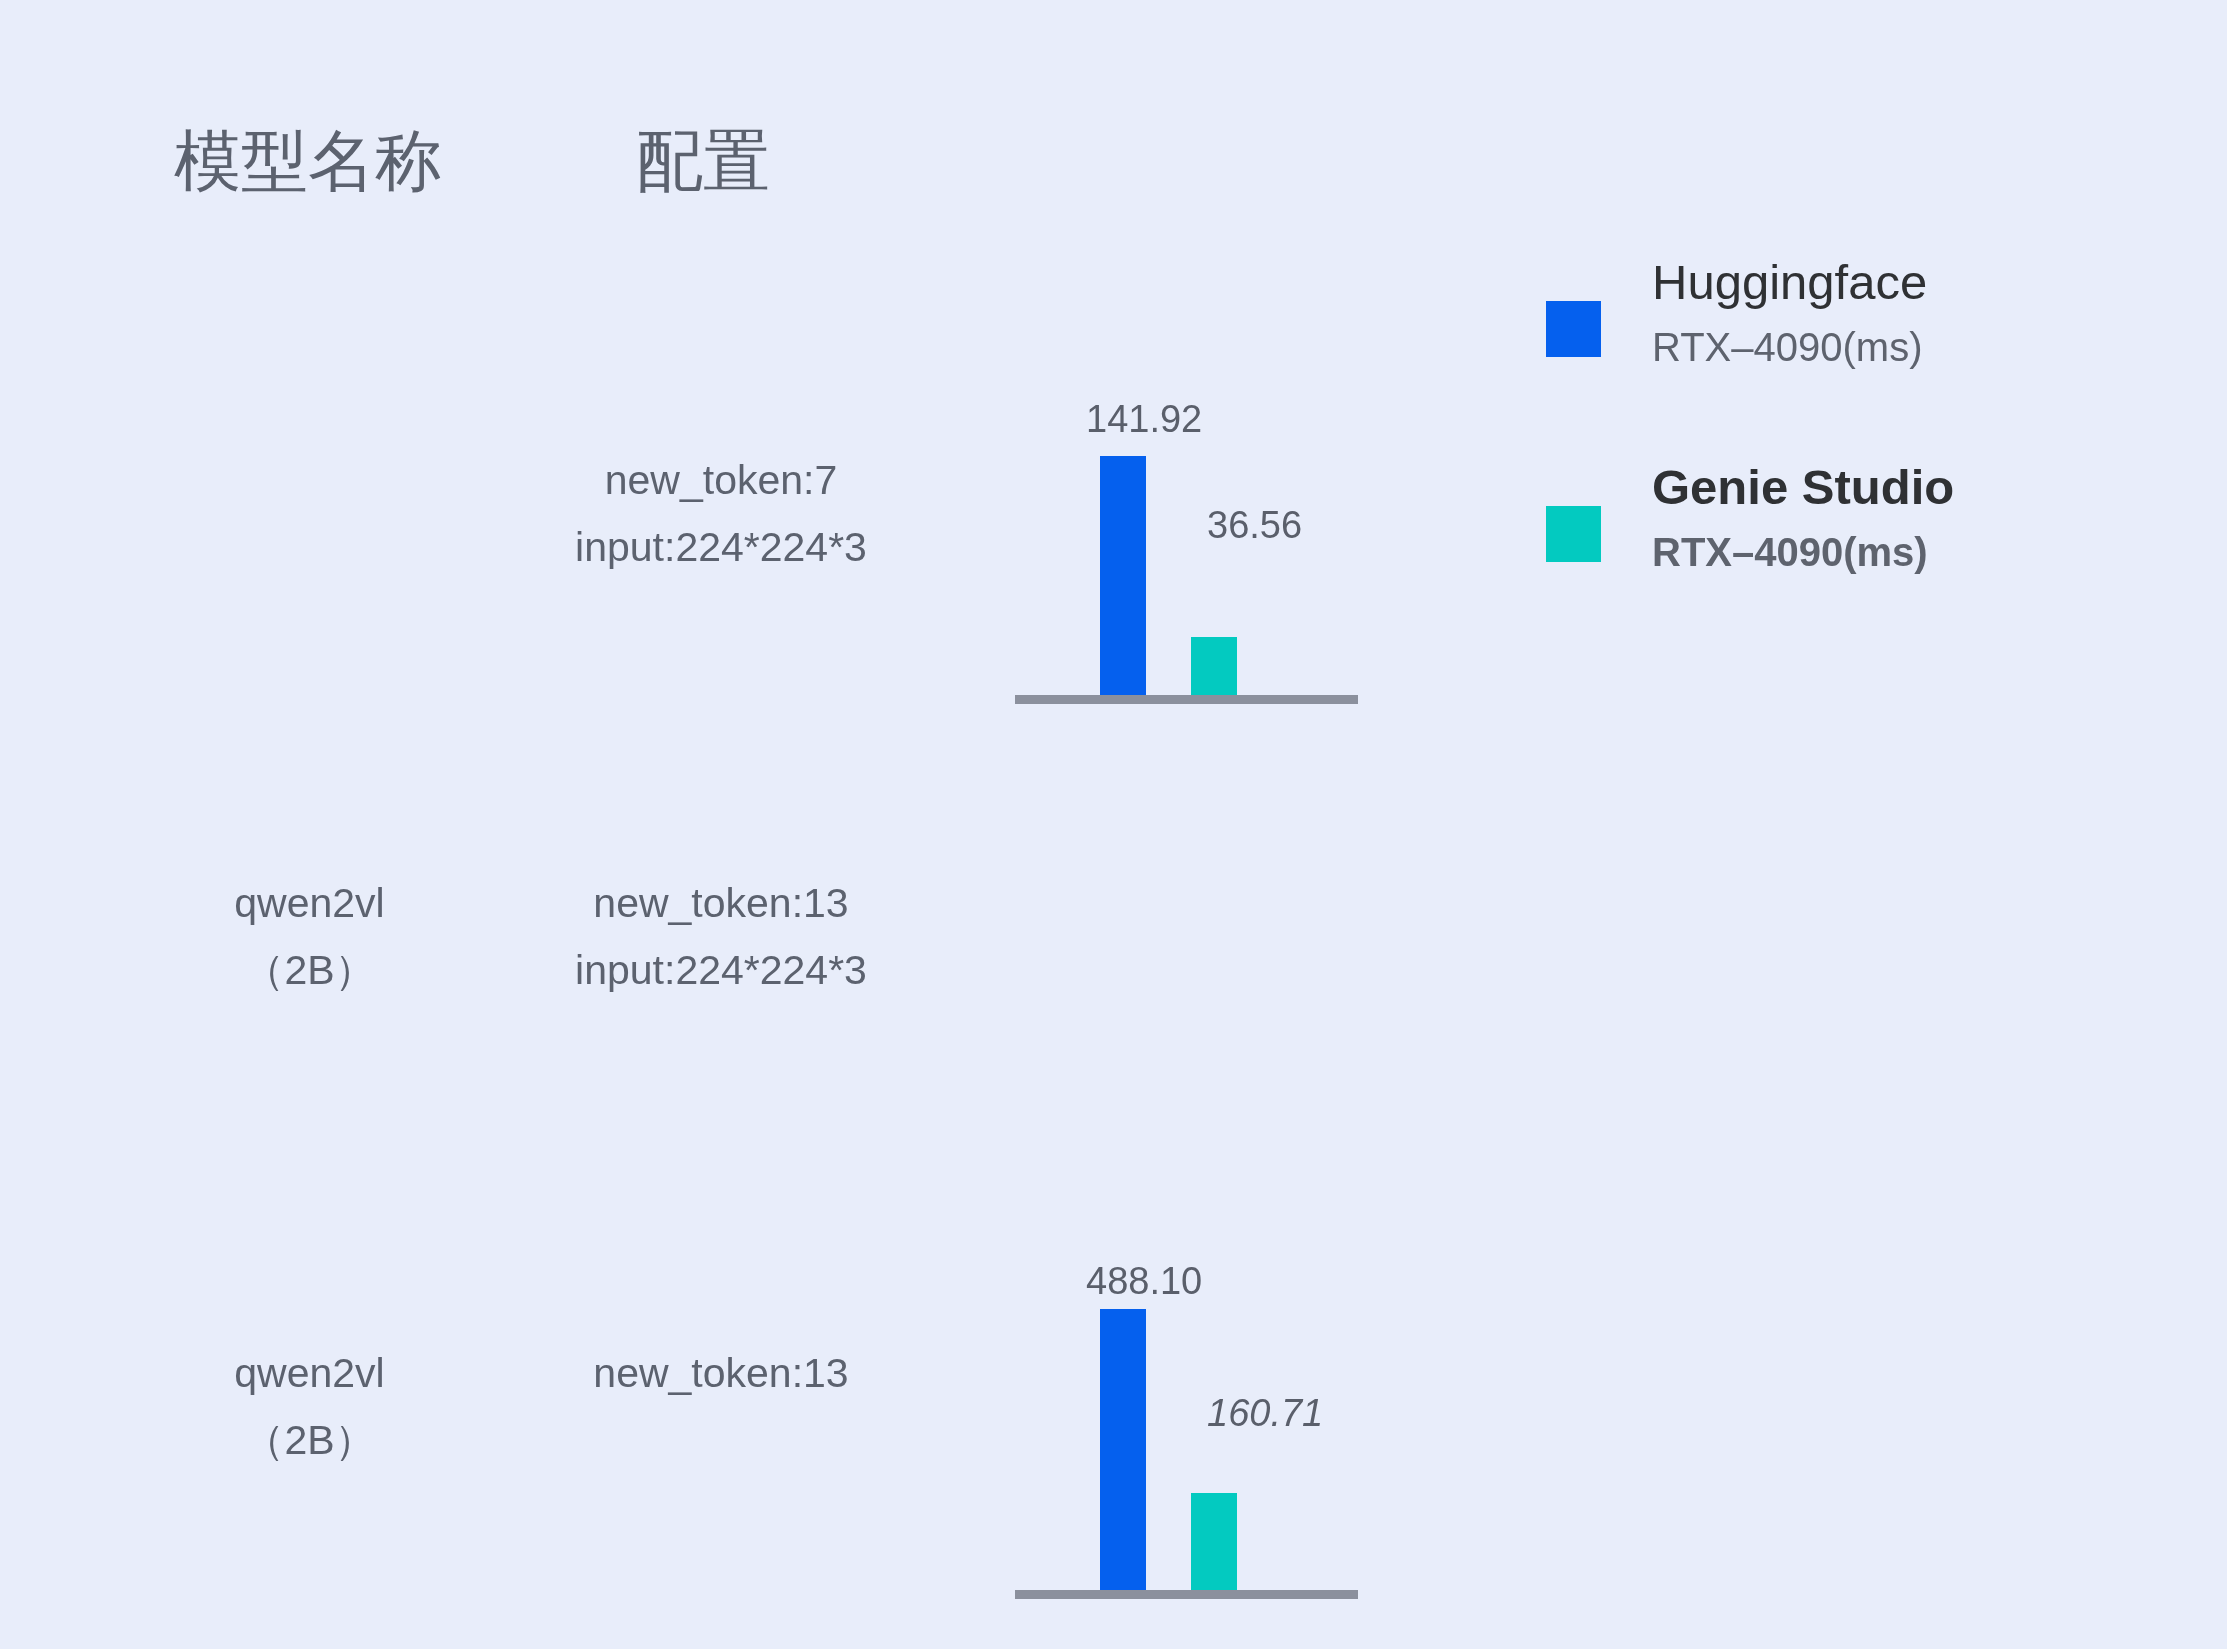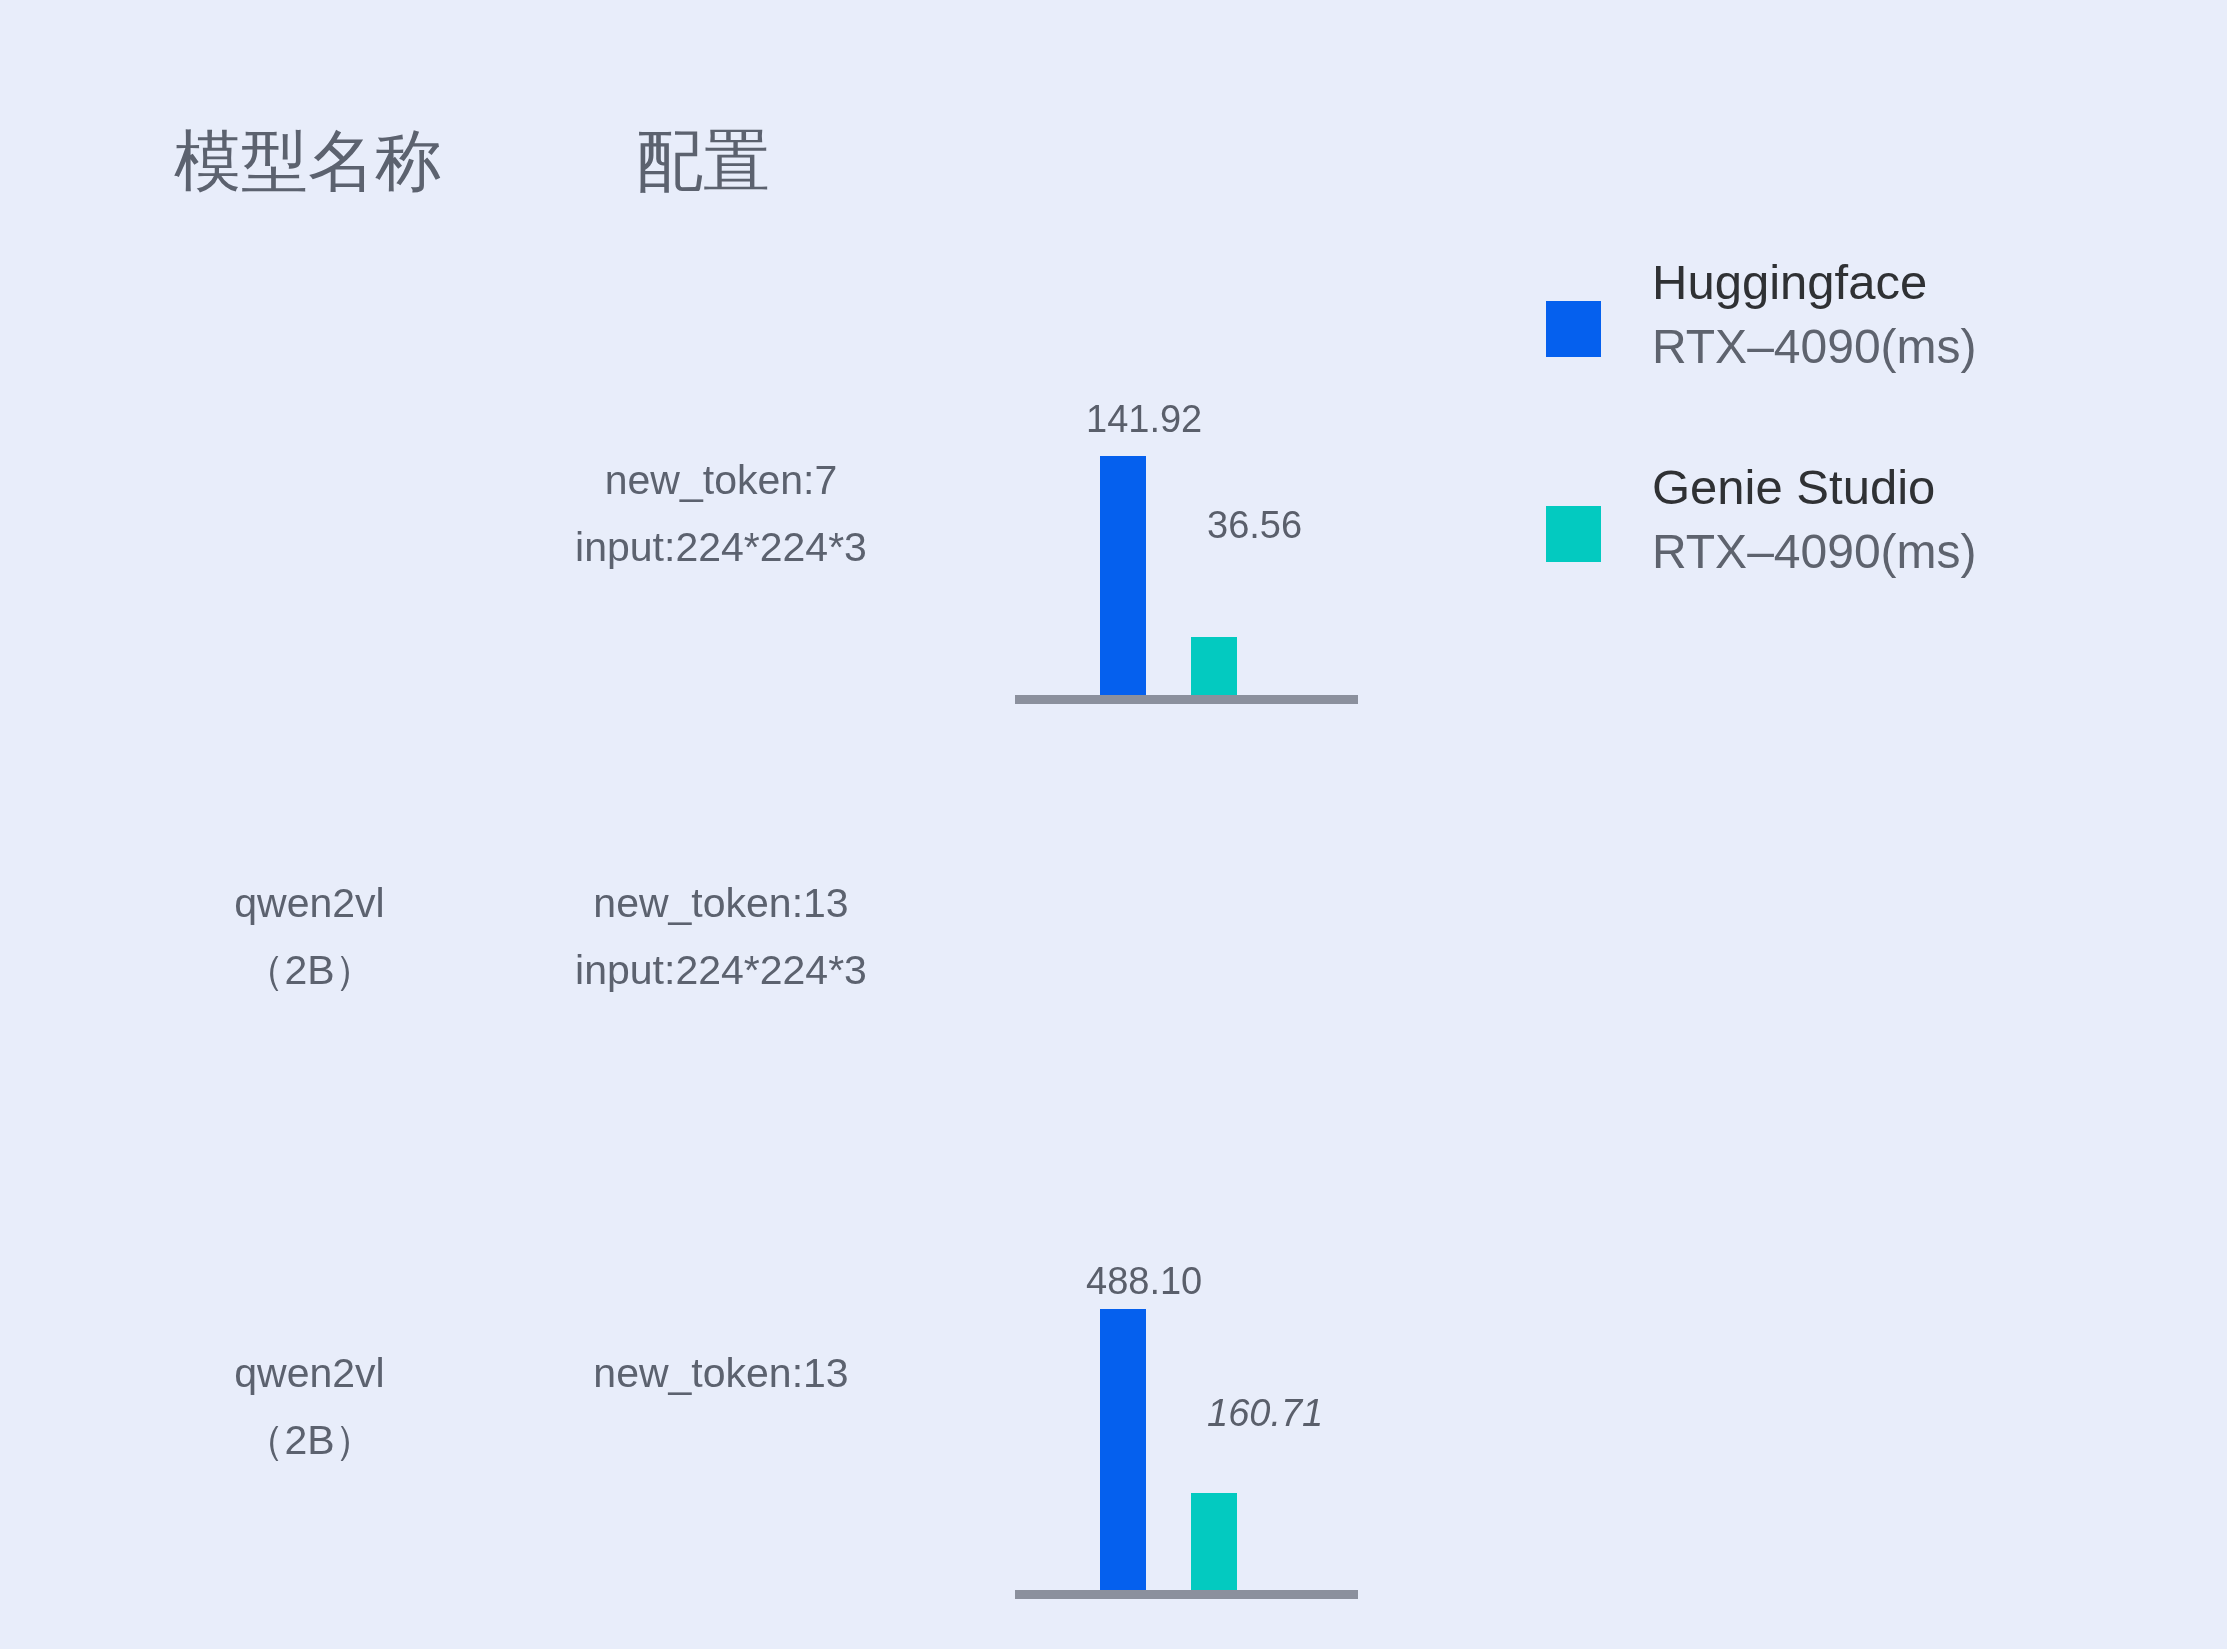--- a/index.html
+++ b/index.html
@@ -145,21 +145,21 @@
     width: 627px;
     height: 345px;
   }
   .legend-item {
     position: absolute;
     left: 0;
     width: 627px;
     height: 157px;
   }
   .legend-item-0 { top: 0; }
-  .legend-item-1 { top: 205px; }
+  .legend-item-1 { top: 205px; font-weight: bold; }
   .legend-swatch {
     position: absolute;
     left: 10.2px;
     top: 66px;
     width: 55px;
     height: 56px;
   }
   .sw-hf { background: #0560ee; }
   .sw-gs { background: #03cac0; }
   .legend-text {
@@ -169,21 +169,21 @@
     width: 502px;
     margin-top: 14px;
   }
   .legend-title {
     font-size: 49px;
     line-height: 66px;
     color: #2f3134;
     white-space: nowrap;
   }
   .legend-sub {
-    font-size: 48px;
+    font-size: 40px;
     line-height: 64px;
     color: #5e636e;
     white-space: nowrap;
   }
 </style>
 </head>
 <body>
 
 <div class="headers">
   <div class="hdr hdr-model">模型名称</div>

